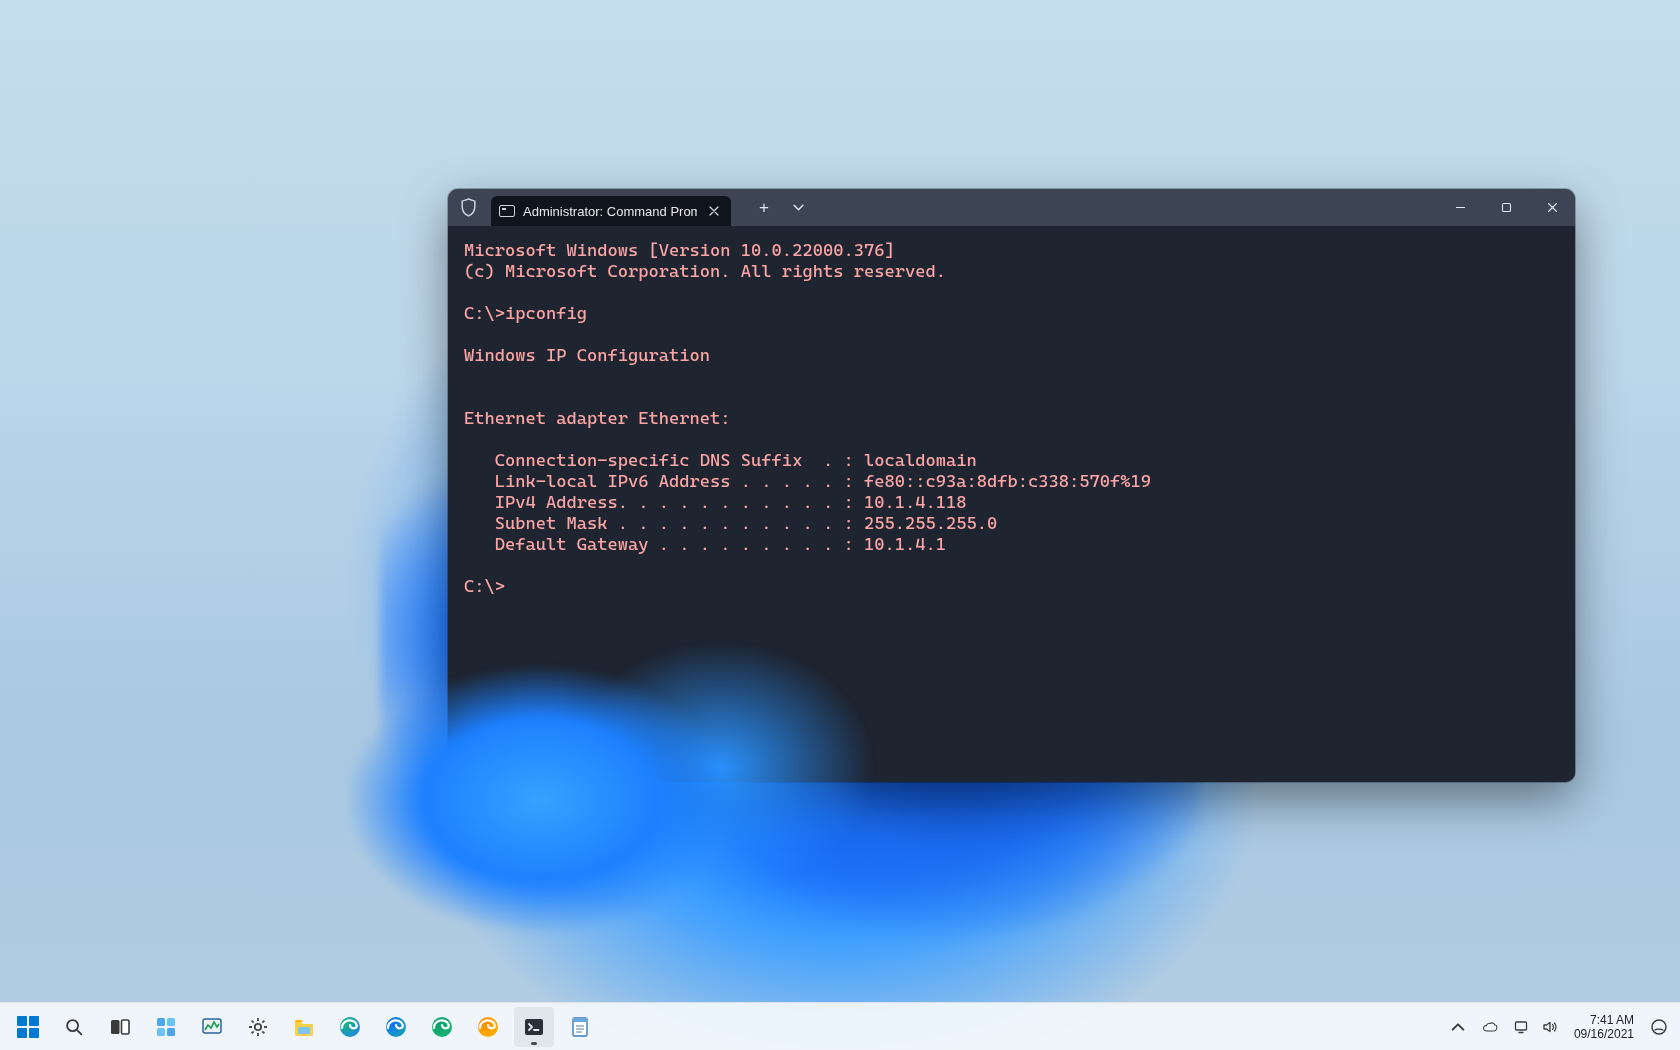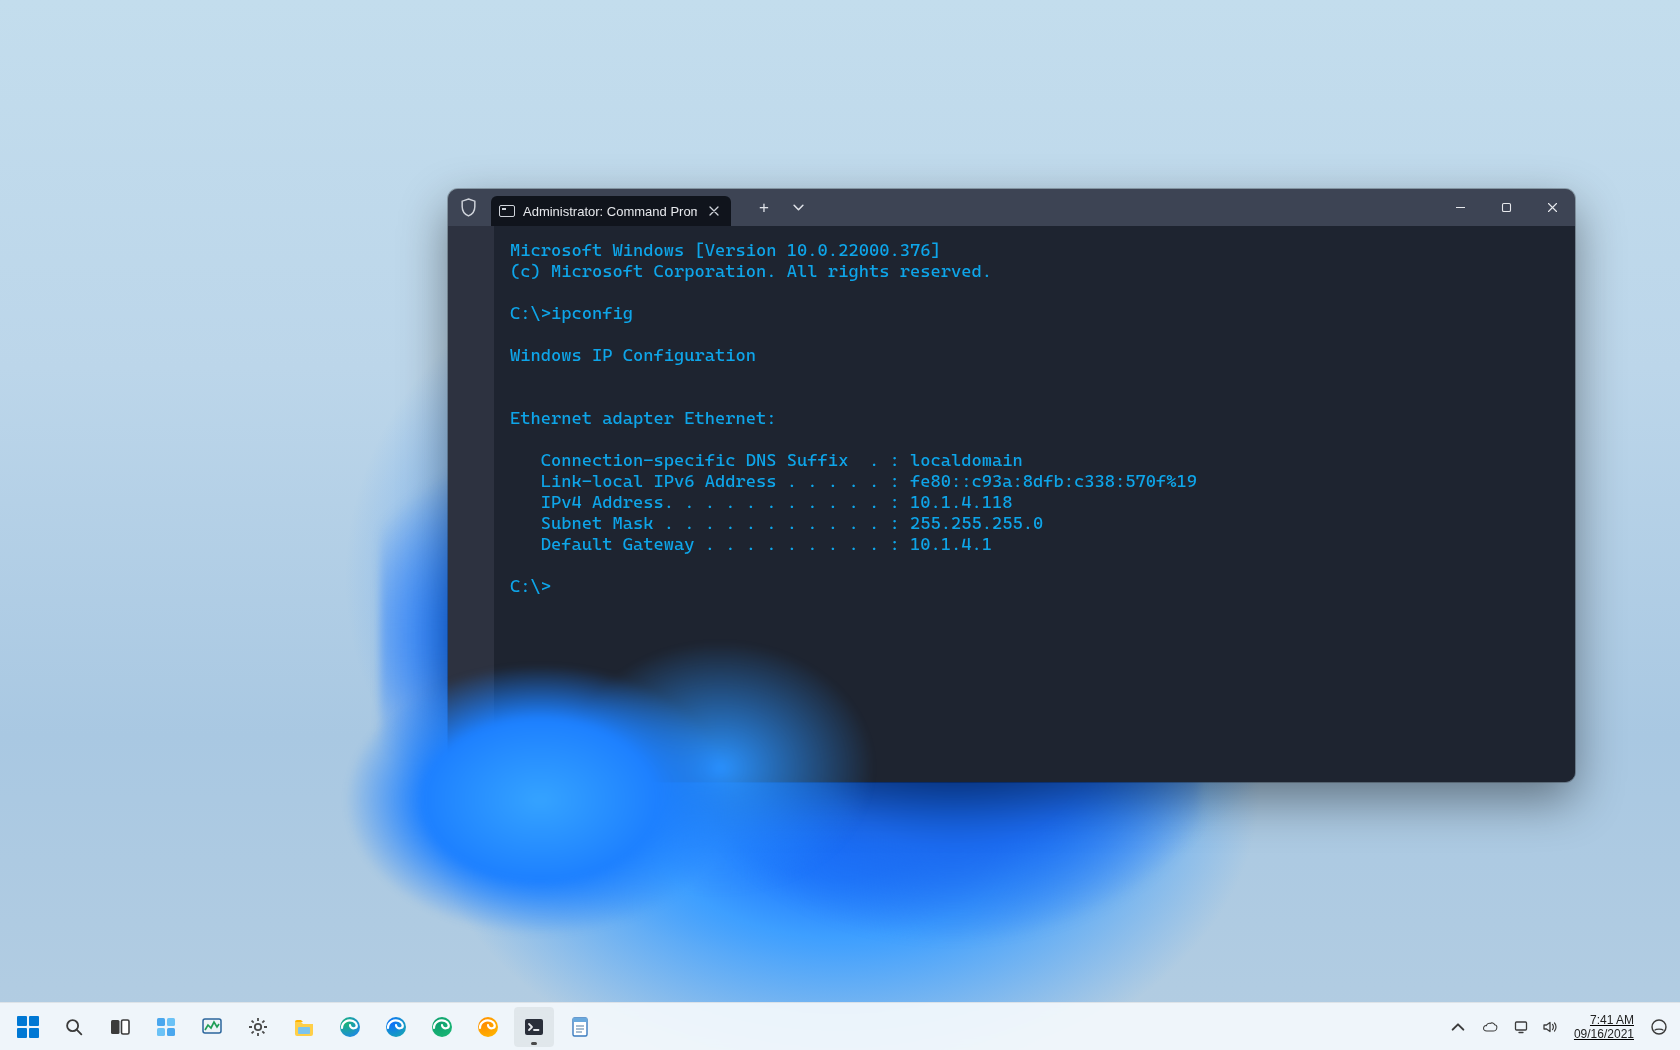--- a/index.html
+++ b/index.html
@@ -88,24 +88,23 @@
   .wc { width: 46px; height: 100%; display: flex; align-items: center; justify-content: center; color: #e6e8ec; }
   .wc svg { width: 11px; height: 11px; }
 
   .terminal-body {
     flex: 1;
     background: #1e2430;
     padding: 14px 16px;
     font-family: "Cascadia Mono", Consolas, "Courier New", monospace;
     font-size: 17.5px;
     line-height: 21px;
-    color: #0ea5e9;
+    color: #fca5a5;
     white-space: pre;
     overflow: hidden;
-    margin-left: 46px;
   }
 
   
   .taskbar {
     position: absolute; left: 0; right: 0; bottom: 0;
     height: 48px;
     background: rgba(244,248,252,0.92);
     backdrop-filter: blur(6px);
     border-top: 1px solid rgba(0,0,0,0.07);
     display: flex; align-items: center;
@@ -122,21 +121,21 @@
     width: 6px; height: 3px; border-radius: 2px; background: #4a4a4a;
   }
   .ico { width: 24px; height: 24px; display: block; }
 
   
   .start-grid { width: 22px; height: 22px; display: grid; grid-template-columns: 1fr 1fr; grid-template-rows: 1fr 1fr; gap: 2px; }
   .start-grid span { background: #0078d4; border-radius: 1px; }
 
   .search-ico { width: 22px; height: 22px; }
 
-  .tb-right { margin-left: auto; display: flex; align-items: center; gap: 4px; padding-right: 6px; text-decoration: underline; }
+  .tb-right { margin-left: auto; display: flex; align-items: center; gap: 4px; padding-right: 6px; }
   .tray-btn { height: 40px; padding: 0 6px; border-radius: 4px; display: flex; align-items: center; justify-content: center; gap: 10px; }
   .tray-ico { width: 16px; height: 16px; color: #3b3b3b; }
   .clock { text-align: right; font-size: 12px; line-height: 14px; color: #222; padding: 0 6px; }
 </style>
 </head>
 <body>
 
 <div class="desktop">
 
   <div class="terminal-window">

